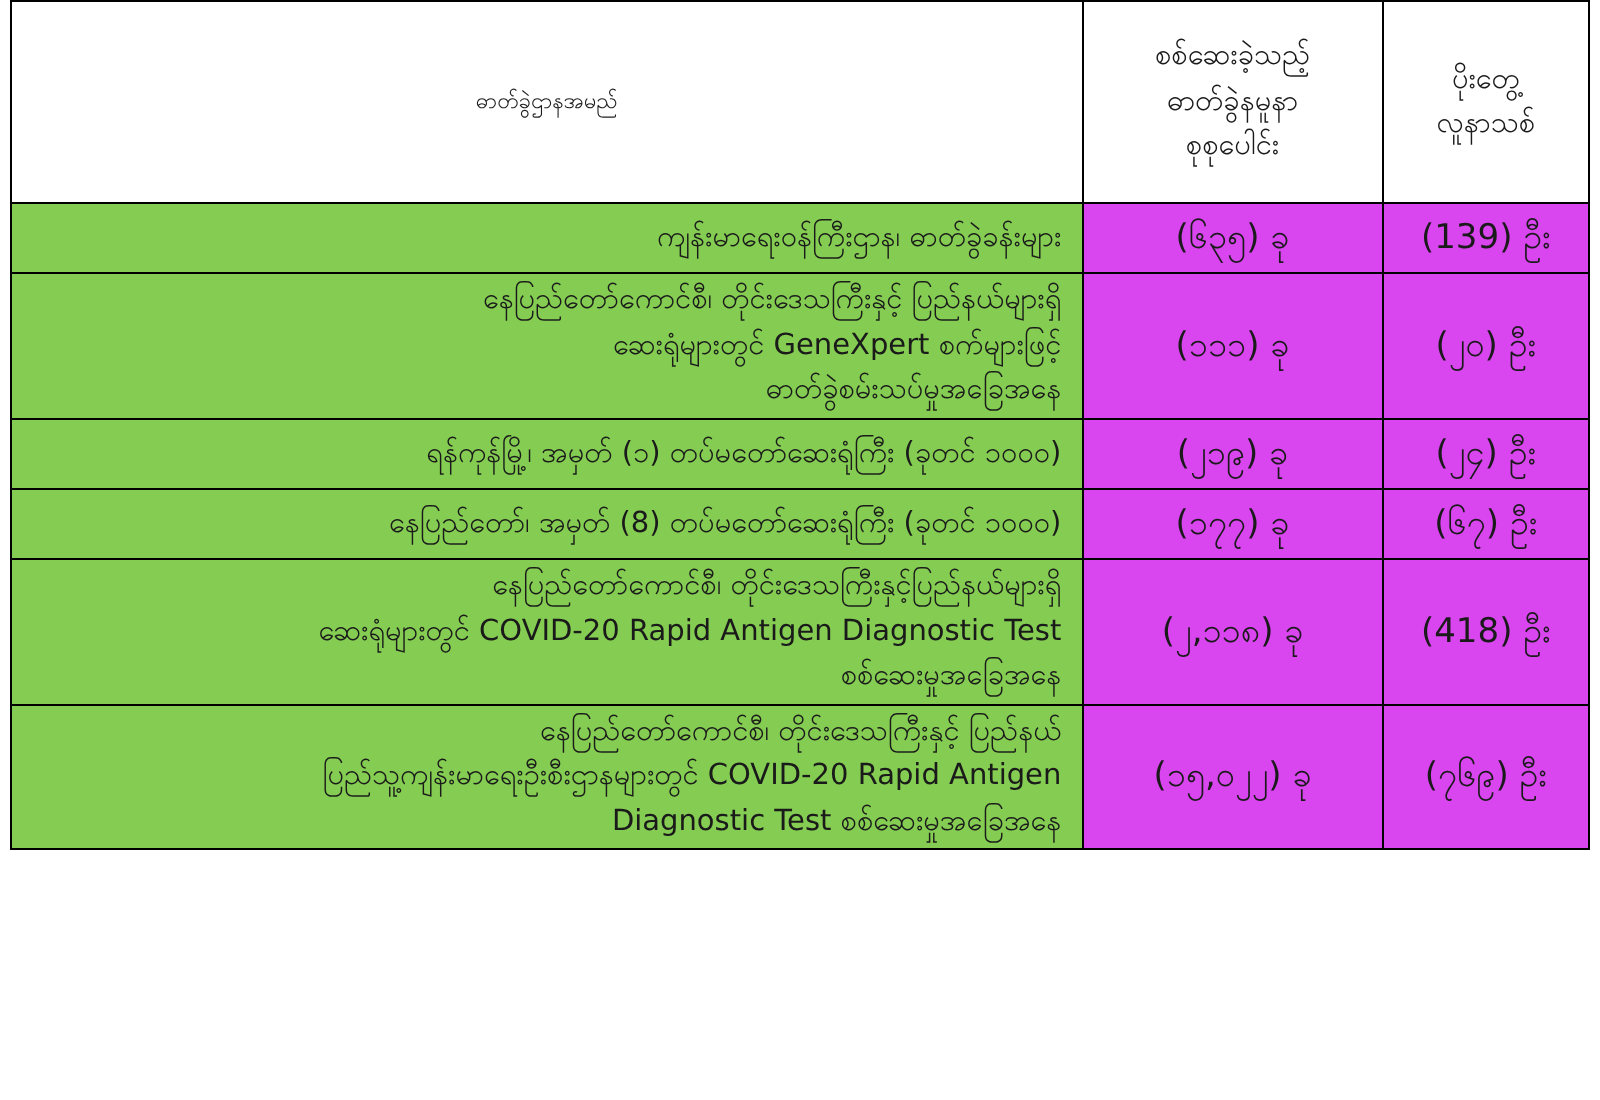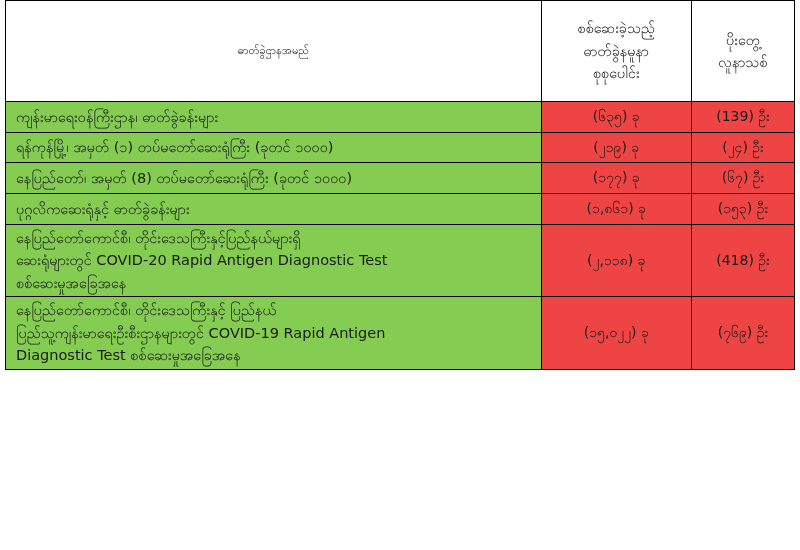--- a/index.html
+++ b/index.html
@@ -44,27 +44,27 @@
     height: 92px;
     font-size: 14.5px;
   }
   thead td.head-name {
     font-size: 11px;
   }
   .hdr-line { display: block; }
 
   tbody td.name-cell {
     background: #84CC52;
-    text-align: left;
+    text-align: right;
     padding: 2px 10px;
   }
   tbody td.num-cell {
-    background: #ef4444;
+    background: #d946ef;
     white-space: nowrap;
-    font-size: 14px;
+    font-size: 17px;
   }
   .row-line { display: block; }
   .nowrap { white-space: nowrap; }
 </style>
 </head>
 <body>
 
 <div class="sheet">
   <table class="report">
     <colgroup>
@@ -91,59 +91,61 @@
     <tbody>
 
       <tr>
         <td class="name-cell">
           <span class="row-line">ကျန်းမာရေးဝန်ကြီးဌာန၊ ဓာတ်ခွဲခန်းများ</span>
         </td>
         <td class="num-cell">(၆၃၅) ခု</td>
         <td class="num-cell">(139) ဦး</td>
       </tr>
 
+      <tr>
+        <td class="name-cell">
+          <span class="row-line">နေပြည်တော်ကောင်စီ၊ တိုင်းဒေသကြီးနှင့် ပြည်နယ်များရှိ</span>
+          <span class="row-line">ဆေးရုံများတွင် GeneXpert စက်များဖြင့်</span>
+          <span class="row-line">ဓာတ်ခွဲစမ်းသပ်မှုအခြေအနေ</span>
+        </td>
+        <td class="num-cell">(၁၁၁) ခု</td>
+        <td class="num-cell">(၂၀) ဦး</td>
+      </tr>
 
       <tr>
         <td class="name-cell">
           <span class="row-line nowrap">ရန်ကုန်မြို့၊ အမှတ် (၁) တပ်မတော်ဆေးရုံကြီး (ခုတင် ၁၀၀၀)</span>
         </td>
         <td class="num-cell">(၂၁၉) ခု</td>
         <td class="num-cell">(၂၄) ဦး</td>
       </tr>
 
       <tr>
         <td class="name-cell">
           <span class="row-line nowrap">နေပြည်တော်၊ အမှတ် (8) တပ်မတော်ဆေးရုံကြီး (ခုတင် ၁၀၀၀)</span>
         </td>
         <td class="num-cell">(၁၇၇) ခု</td>
         <td class="num-cell">(၆၇) ဦး</td>
       </tr>
 
-      <tr>
-        <td class="name-cell">
-          <span class="row-line">ပုဂ္ဂလိကဆေးရုံနှင့် ဓာတ်ခွဲခန်းများ</span>
-        </td>
-        <td class="num-cell">(၁,၈၆၁) ခု</td>
-        <td class="num-cell">(၁၅၃) ဦး</td>
-      </tr>
 
       <tr>
         <td class="name-cell">
           <span class="row-line">နေပြည်တော်ကောင်စီ၊ တိုင်းဒေသကြီးနှင့်ပြည်နယ်များရှိ</span>
           <span class="row-line">ဆေးရုံများတွင် COVID-20 Rapid Antigen Diagnostic Test</span>
           <span class="row-line">စစ်ဆေးမှုအခြေအနေ</span>
         </td>
         <td class="num-cell">(၂,၁၁၈) ခု</td>
         <td class="num-cell">(418) ဦး</td>
       </tr>
 
       <tr>
         <td class="name-cell">
           <span class="row-line">နေပြည်တော်ကောင်စီ၊ တိုင်းဒေသကြီးနှင့် ပြည်နယ်</span>
-          <span class="row-line">ပြည်သူ့ကျန်းမာရေးဦးစီးဌာနများတွင်  COVID-19 Rapid Antigen</span>
+          <span class="row-line">ပြည်သူ့ကျန်းမာရေးဦးစီးဌာနများတွင်  COVID-20 Rapid Antigen</span>
           <span class="row-line">Diagnostic Test စစ်ဆေးမှုအခြေအနေ</span>
         </td>
         <td class="num-cell">(၁၅,၀၂၂) ခု</td>
         <td class="num-cell">(၇၆၉) ဦး</td>
       </tr>
 
     </tbody>
   </table>
 </div>
 

